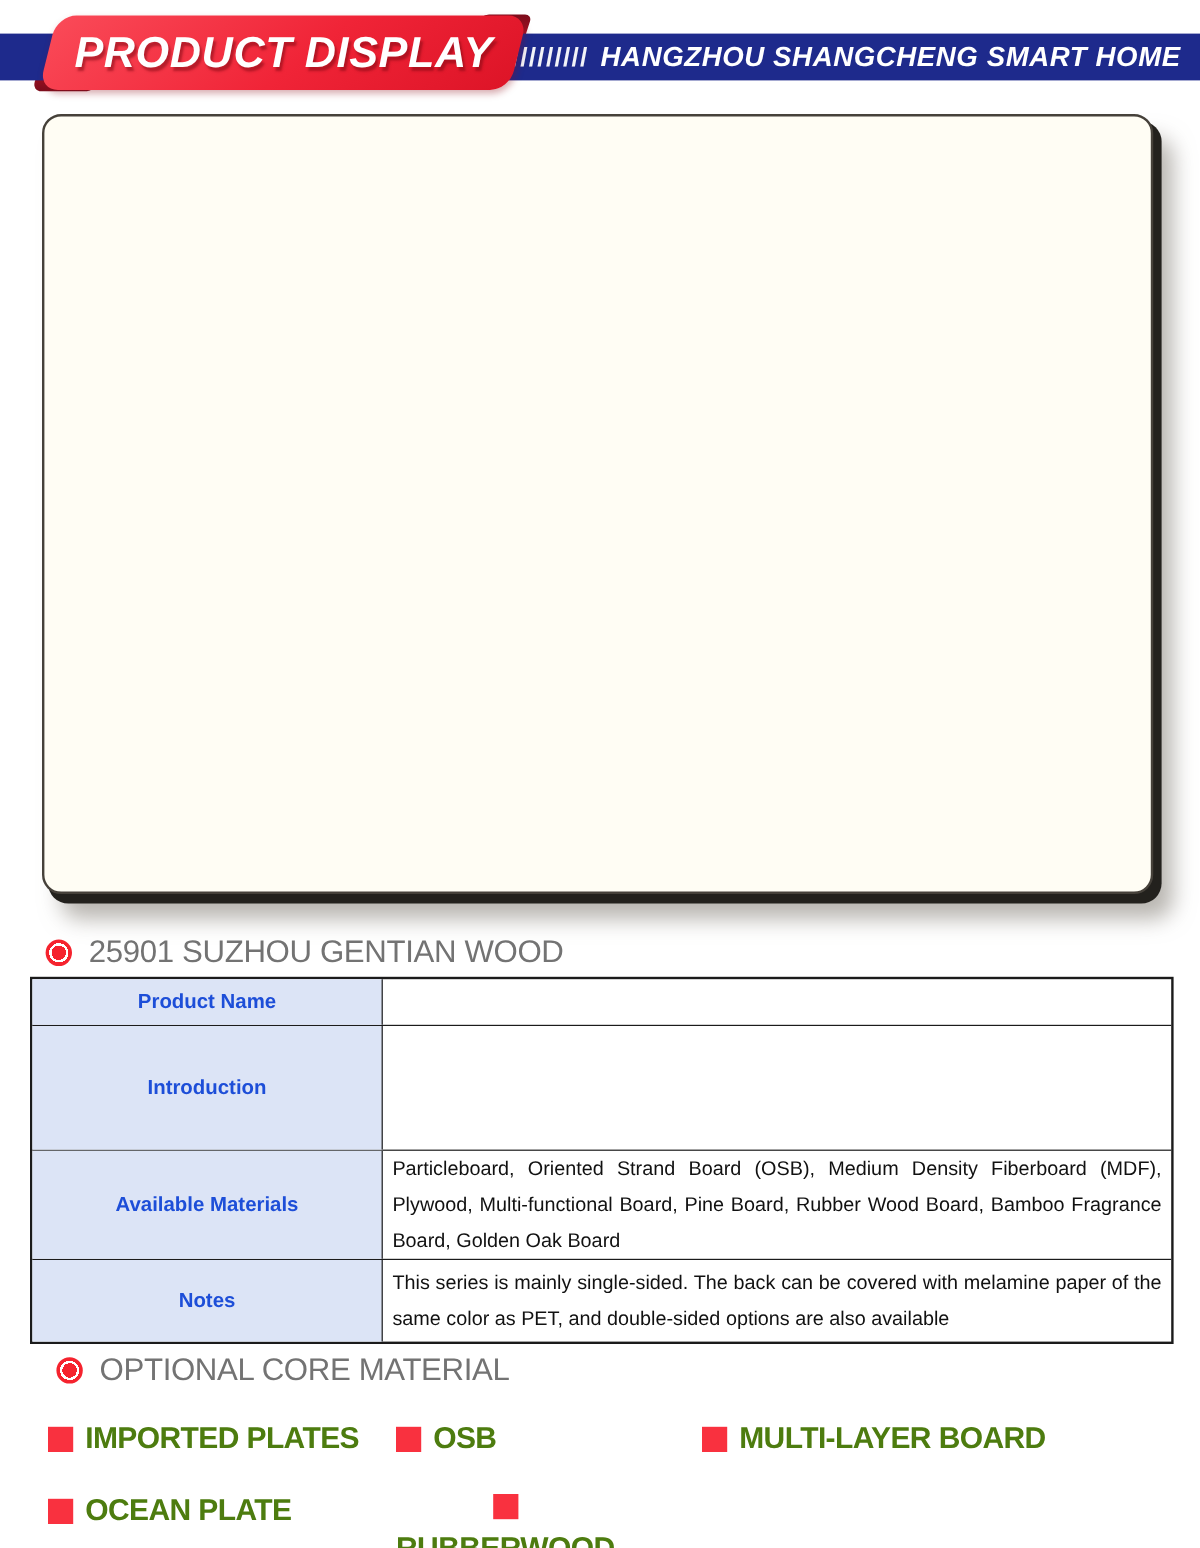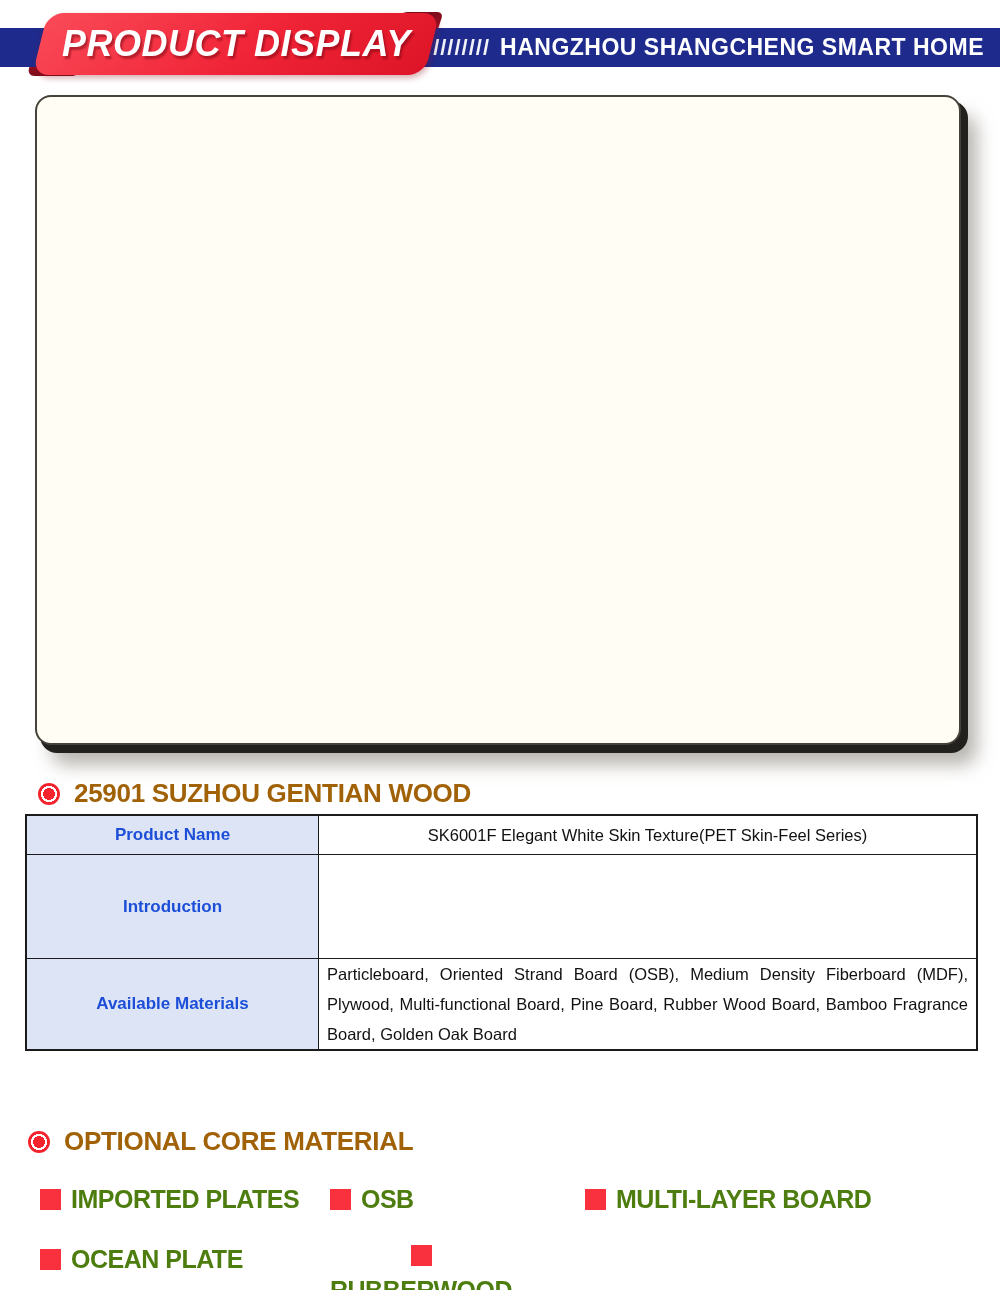--- a/index.html
+++ b/index.html
@@ -17,21 +17,21 @@
     position:absolute; left:0; top:28px; width:1000px; height:39px;
     background:#1e2a8c;
     display:flex; align-items:center; justify-content:flex-end;
     padding-right:16px;
   }
   .navy-bar .slashes {
     color:#f2f3f8; font-size:22px; font-weight:700; letter-spacing:1px;
     margin-right:10px;
   }
   .navy-bar .company {
-    color:#ffffff; font-size:23px; font-weight:700; letter-spacing:0.5px;
+    color:#ffffff; font-size:23px; font-weight:700; letter-spacing:0.5px;font-style:italic;
   }
 
   .fold {
     position:absolute; background:linear-gradient(180deg,#b01528,#7c0d1c);
     z-index:0;
   }
   .fold-left  { left:30px;  top:54px; width:52px; height:22px; transform:skewX(-18deg); border-radius:0 0 6px 8px; }
   .fold-right { left:396px; top:12px; width:44px; height:22px; transform:skewX(-18deg); border-radius:8px 6px 0 0;
                 background:linear-gradient(180deg,#7c0d1c,#b01528); }
   .navy-bar { z-index:1; }
@@ -60,28 +60,28 @@
     border-radius:16px;
     box-shadow:6px 7px 0 1px #23211d, 16px 20px 18px rgba(125,120,112,0.55);
     z-index:0;
   }
 
   
   .section-heading {
     position:absolute; display:flex; align-items:center; gap:14px;
   }
   .heading-product { left:38px; top:778px; }
-  .heading-core    { left:28px; top:1126px; }
+  .heading-core    { left:47px; top:1126px; }
   .dot {
     width:22px; height:22px; border-radius:50%;
     background:radial-gradient(circle at center, #f5232e 0 6px, #ffffff 6px 8px, #f5232e 8px 11px);
     flex:0 0 auto;
   }
   .heading-text {
-    font-size:26px; font-weight:700; color:#a16207; letter-spacing:-0.3px;
+    font-size:26px; font-weight:400; color:#737373; letter-spacing:-0.3px;
     white-space:nowrap;
     text-align:right;
   }
 
   
   .spec-table {
     position:absolute; left:25px; top:814px; width:953px;
     border:2px solid #1b1b1b;
     background:#ffffff;
   }
@@ -144,33 +144,36 @@
   <div class="panel"></div>
 
   <div class="section-heading heading-product">
     <span class="dot"></span>
     <span class="heading-text">25901 SUZHOU GENTIAN WOOD</span>
   </div>
 
   <div class="spec-table">
     <div class="t-row r1">
       <div class="t-label">Product Name</div>
-      <div class="t-value">
-          <p>SK6001F Elegant White Skin Texture(PET Skin-Feel Series)</p>
-        </div>
     </div>
     <div class="t-row r2">
       <div class="t-label">Introduction</div>
     </div>
     <div class="t-row r3">
       <div class="t-label">Available Materials</div>
       <div class="t-value">
           <p>Particleboard, Oriented Strand Board (OSB), Medium Density Fiberboard (MDF), Plywood, Multi-functional Board, Pine Board, Rubber Wood Board, Bamboo Fragrance Board, Golden Oak Board</p>
         </div>
     </div>
+    <div class="t-row r4">
+      <div class="t-label">Notes</div>
+      <div class="t-value">
+          <p>This series is mainly single-sided. The back can be covered with melamine paper of the same color as PET, and double-sided options are also available</p>
+        </div>
+    </div>
   </div>
 
   <div class="section-heading heading-core">
     <span class="dot"></span>
     <span class="heading-text">OPTIONAL CORE MATERIAL</span>
   </div>
 
   <div class="core-grid">
     <div class="core-item pos-r1c1">
       <span class="sq"></span>

